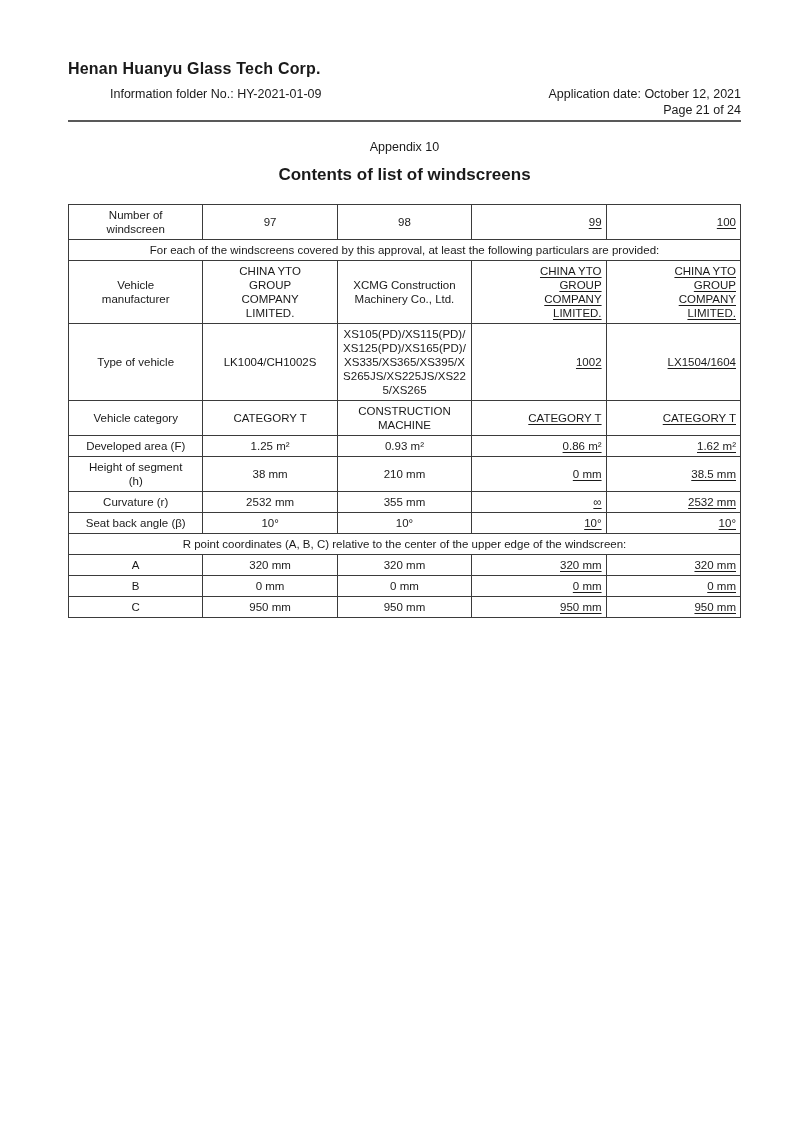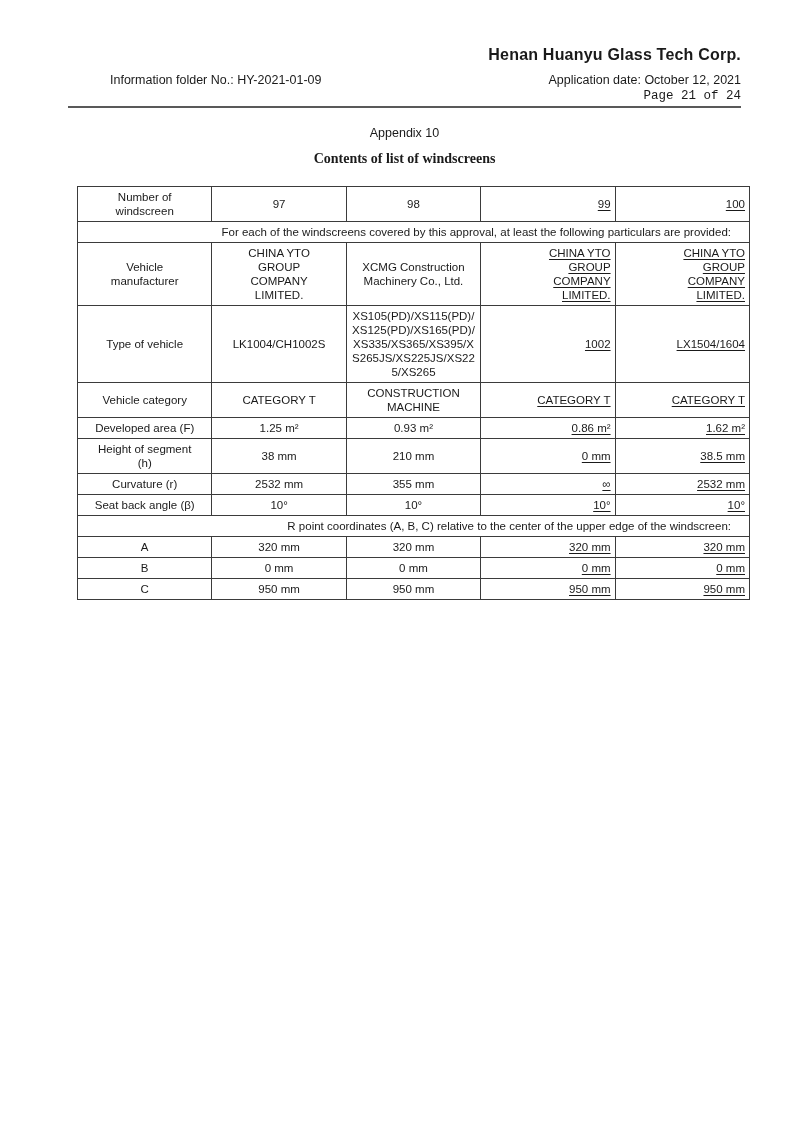--- a/index.html
+++ b/index.html
@@ -11,81 +11,78 @@
     color: #1a1a1a;
     box-sizing: border-box;
     overflow: hidden;
   }
   .page {
     box-sizing: border-box;
     width: 793px;
     padding: 0 52px 0 68px;
   }
   .title {
-    text-align: right;
+    text-align: left;
     font-size: 16px;
     font-weight: bold;
     margin: 0;
-    padding-top: 46px;
+    padding-top: 60px;
     letter-spacing: 0.2px;
   }
   .meta {
     display: flex;
     justify-content: space-between;
     align-items: flex-start;
     font-size: 12.5px;
     margin-top: 9px;
     line-height: 15px;
   }
   .meta-left { padding-left: 42px; }
   .pageno {
     text-align: right;
     font-size: 12.5px;
     line-height: 15px;
     margin-top: 1px;
-    font-family: Liberation Mono, monospace;
   }
   .rule {
     border: none;
     border-top: 2px solid #595959;
     margin: 2px 0 0 0;
   }
   .appendix {
     text-align: center;
     font-weight: normal;
     font-size: 12.5px;
     margin-top: 18px;
   }
   .subtitle {
     text-align: center;
     font-weight: bold;
-    font-size: 14px;
+    font-size: 17px;
     margin-top: 11px;
-    font-family: Liberation Serif, serif;
   }
   table.ws {
     border-collapse: collapse;
     width: 100%;
     table-layout: fixed;
     margin-top: 19px;
-    margin-left: 9px;
   }
   table.ws col { width: 20%; }
   table.ws td {
     border: 1.5px solid #3b3b3b;
     text-align: center;
     vertical-align: middle;
     font-size: 11.5px;
     line-height: 14px;
     padding: 3px 4px;
     white-space: pre-line;
     overflow-wrap: break-word;
   }
   table.ws td.note {
-    text-align: right;
+    text-align: center;
     padding: 3px 18px;
     white-space: normal;
   }
   table.ws td.brk { word-break: break-all; }
   
   tr.vals td:nth-child(4),
   tr.vals td:nth-child(5) {
     text-decoration: underline;
     text-underline-offset: 2px;
     text-align: right;

